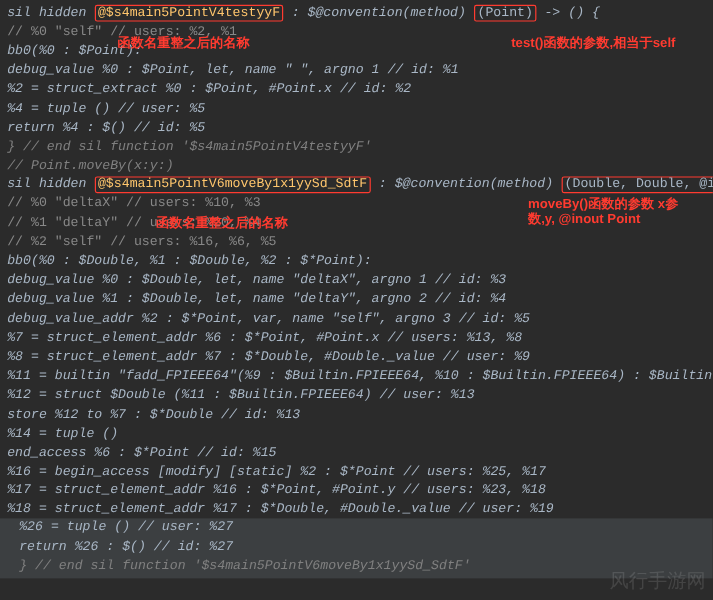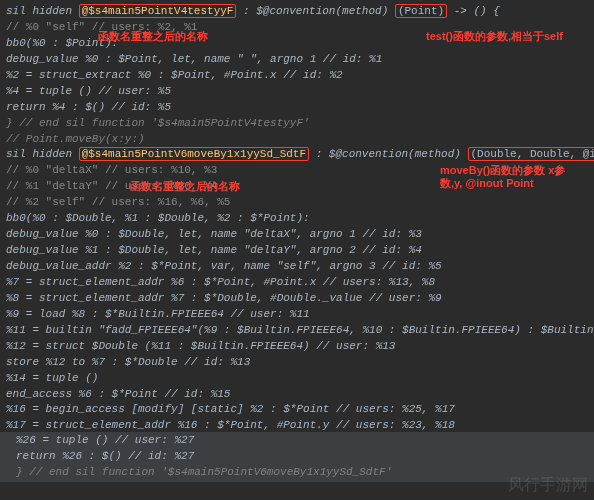--- a/index.html
+++ b/index.html
@@ -86,21 +86,20 @@
 
   <span class="line dim">// %0  "deltaX"                                    // users: %10, %3</span>
   <span class="line dim">// %1  "deltaY"                                    // users: %20, %4</span>
   <span class="line dim">// %2  "self"                                     // users: %16, %6, %5</span>
   <span class="line txt">bb0(%0 : $Double, %1 : $Double, %2 : $*Point):</span>
   <span class="line txt">  debug_value %0 : $Double, let, name "deltaX", argno 1 // id: %3</span>
   <span class="line txt">  debug_value %1 : $Double, let, name "deltaY", argno 2 // id: %4</span>
   <span class="line txt">  debug_value_addr %2 : $*Point, var, name "self", argno 3 // id: %5</span>
   <span class="line txt">  %7 = struct_element_addr %6 : $*Point, #Point.x // users: %13, %8</span>
   <span class="line txt">  %8 = struct_element_addr %7 : $*Double, #Double._value // user: %9</span>
-  <span class="line txt">  %9 = load %8 : $*Builtin.FPIEEE64               // user: %11</span>
   <span class="line txt">  %11 = builtin "fadd_FPIEEE64"(%9 : $Builtin.FPIEEE64, %10 : $Builtin.FPIEEE64) : $Builtin.FPIEEE64 // user: %12</span>
   <span class="line txt">  %12 = struct $Double (%11 : $Builtin.FPIEEE64)  // user: %13</span>
   <span class="line txt">  store %12 to %7 : $*Double                      // id: %13</span>
   <span class="line txt">  %14 = tuple ()</span>
   <span class="line txt">  end_access %6 : $*Point                         // id: %15</span>
   <span class="line txt">  %16 = begin_access [modify] [static] %2 : $*Point // users: %25, %17</span>
   <span class="line txt">  %17 = struct_element_addr %16 : $*Point, #Point.y // users: %23, %18</span>
   <span class="line txt">  %18 = struct_element_addr %17 : $*Double, #Double._value // user: %19</span>
 
 </div>

